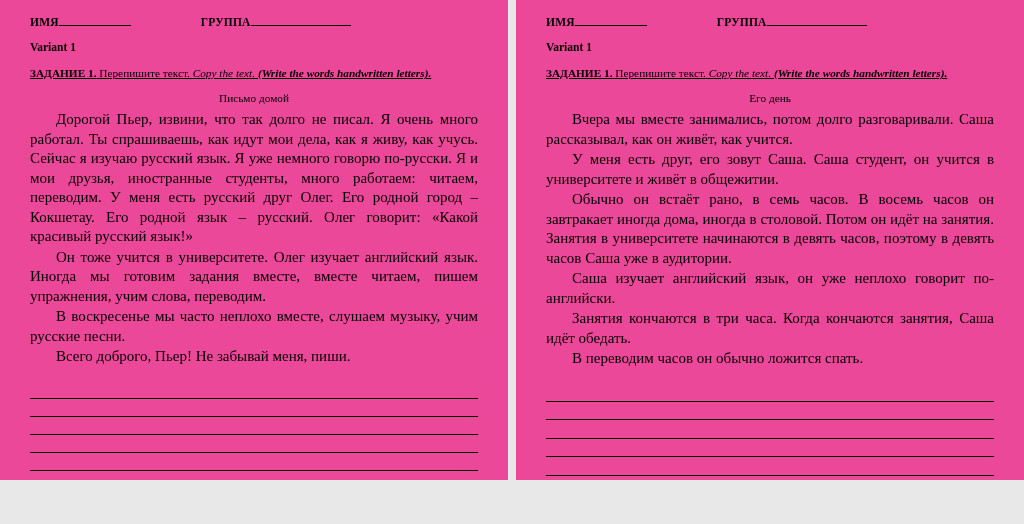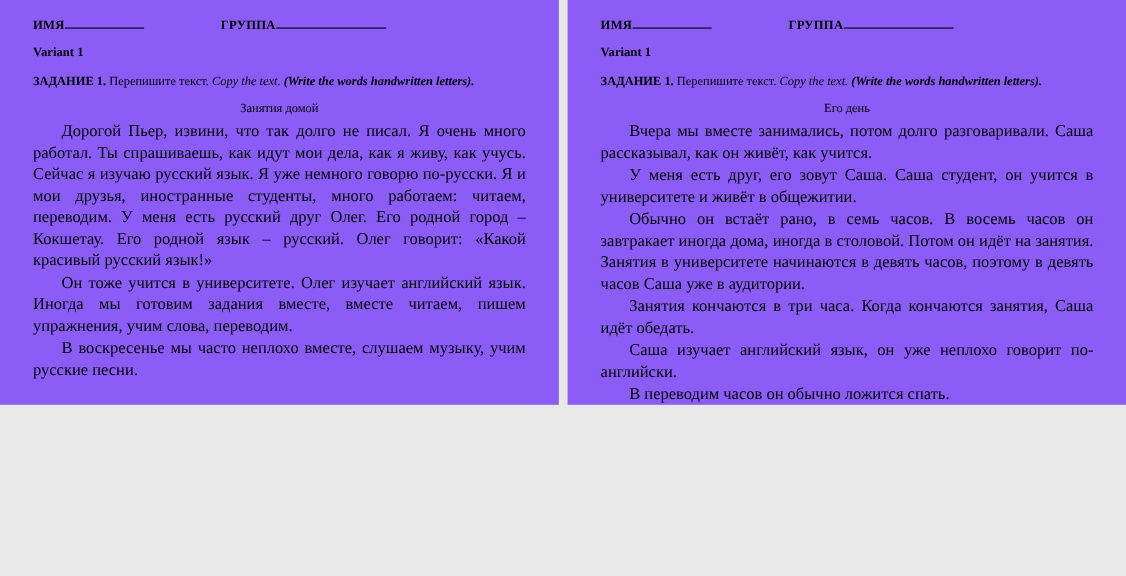--- a/index.html
+++ b/index.html
@@ -13,22 +13,22 @@
   }
   .workspace {
     width: 1024px;
     height: 524px;
     display: flex;
     gap: 8px;
     background: #e8e8e8;
   }
   .page {
     width: 508px;
-    height: 368px;
-    background: #8b5cf6;
+    height: 480px;
+    background: #ec4899;
     box-sizing: border-box;
     padding: 10px 30px 0 30px;
     position: relative;
     overflow: hidden;
   }
   .header-row {
     display: flex;
     align-items: baseline;
     font-weight: bold;
     font-size: 11.5px;
@@ -53,20 +53,21 @@
     text-align: left;
     font-weight: bold;
     font-size: 11.5px;
     margin-top: 13px;
   }
   .task-block {
     margin-top: 13px;
     font-size: 11.3px;
     line-height: 1.28;
     text-align: left;
+    text-decoration: underline;
   }
   .task-label { font-weight: bold; }
   .task-ru { font-style: normal; }
   .task-en-italic { font-style: italic; }
   .task-en-bold-italic { font-style: italic; font-weight: bold; }
   .text-title {
     text-align: center;
     font-size: 11.3px;
     margin-top: 12px;
     margin-bottom: 6px;
@@ -107,26 +108,27 @@
         <span class="field-rule rule-group"></span>
       </span>
     </div>
 
     <div class="variant-title">Variant 1</div>
 
     <div class="task-block">
       <span class="task-label">ЗАДАНИЕ 1.</span><span class="task-ru"> Перепишите текст.</span><span class="task-en-italic"> Copy the text.</span><span class="task-en-bold-italic"> (Write the words handwritten letters).</span>
     </div>
 
-    <div class="text-title">Занятия домой</div>
+    <div class="text-title">Письмо домой</div>
 
     <div class="body-text">
       <p>Дорогой Пьер, извини, что так долго не писал. Я очень много работал. Ты спрашиваешь, как идут мои дела, как я живу, как учусь. Сейчас я изучаю русский язык. Я уже немного говорю по-русски. Я и мои друзья, иностранные студенты, много работаем: читаем, переводим. У меня есть русский друг Олег. Его родной город – Кокшетау. Его родной язык – русский. Олег говорит: «Какой красивый русский язык!»</p>
       <p>Он тоже учится в университете. Олег изучает английский язык. Иногда мы готовим задания вместе, вместе читаем, пишем упражнения, учим слова, переводим.</p>
       <p>В воскресенье мы часто неплохо вместе, слушаем музыку, учим русские песни.</p>
+      <p>Всего доброго, Пьер! Не забывай меня, пиши.</p>
     </div>
 
     <div class="lines">
         <div class="line"></div>
         <div class="line"></div>
         <div class="line"></div>
         <div class="line"></div>
         <div class="line"></div>
         <div class="line"></div>
         <div class="line"></div>
@@ -160,22 +162,22 @@
     <div class="task-block">
       <span class="task-label">ЗАДАНИЕ 1.</span><span class="task-ru"> Перепишите текст.</span><span class="task-en-italic"> Copy the text.</span><span class="task-en-bold-italic"> (Write the words handwritten letters).</span>
     </div>
 
     <div class="text-title">Его день</div>
 
     <div class="body-text">
       <p>Вчера мы вместе занимались, потом долго разговаривали. Саша рассказывал, как он живёт, как учится.</p>
       <p>У меня есть друг, его зовут Саша. Саша студент, он учится в университете и живёт в общежитии.</p>
       <p>Обычно он встаёт рано, в семь часов. В восемь часов он завтракает иногда дома, иногда в столовой. Потом он идёт на занятия. Занятия в университете начинаются в девять часов, поэтому в девять часов Саша уже в аудитории.</p>
+      <p>Саша изучает английский язык, он уже неплохо говорит по-английски.</p>
       <p>Занятия кончаются в три часа. Когда кончаются занятия, Саша идёт обедать.</p>
-      <p>Саша изучает английский язык, он уже неплохо говорит по-английски.</p>
       <p>В переводим часов он обычно ложится спать.</p>
     </div>
 
     <div class="lines">
         <div class="line"></div>
         <div class="line"></div>
         <div class="line"></div>
         <div class="line"></div>
         <div class="line"></div>
         <div class="line"></div>

